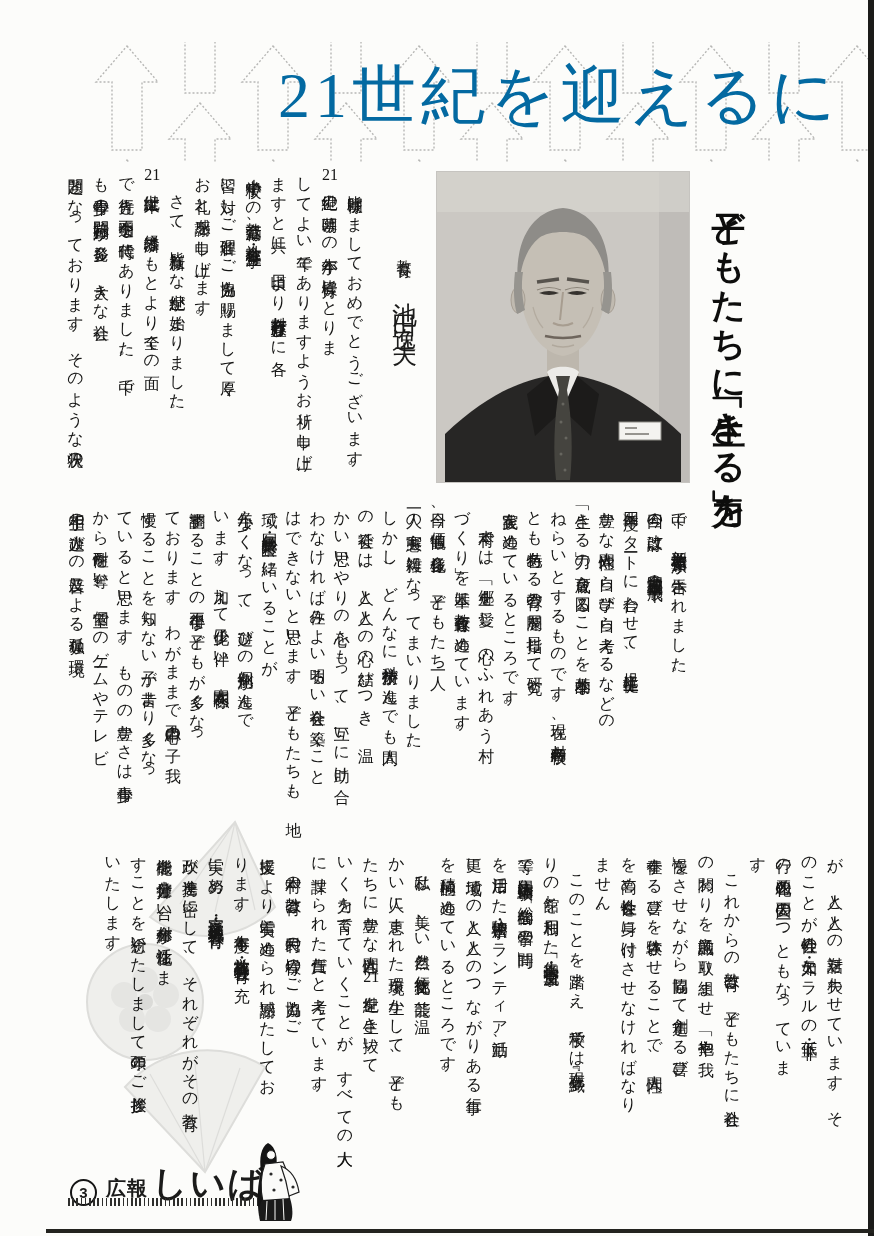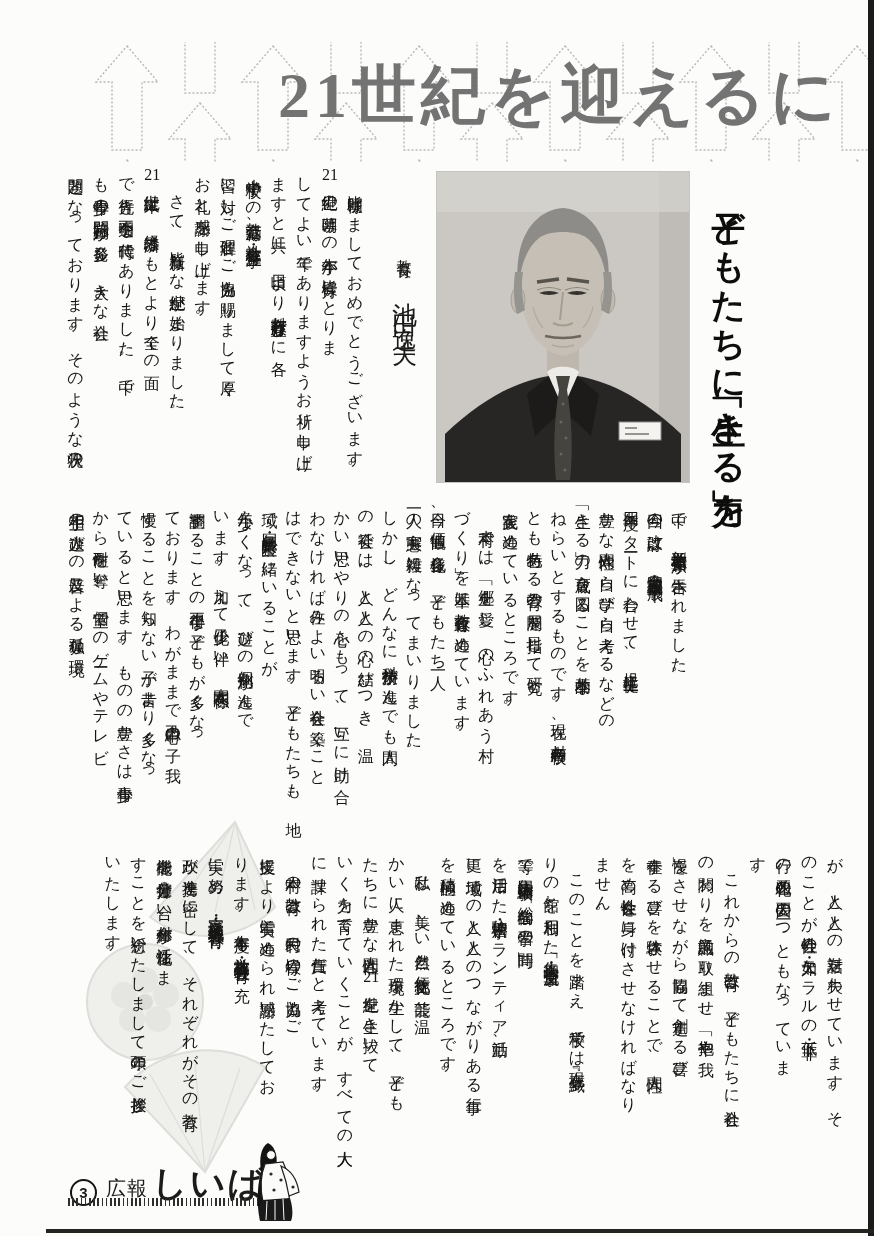--- a/index.html
+++ b/index.html
@@ -6,21 +6,21 @@
   .page{
     position:relative;width:874px;height:1236px;margin:0 auto;
     background:#fcfcfa;overflow:hidden;
     font-family:"Liberation Serif","DejaVu Serif",serif;color:#1b1b1a;
   }
   
   .banner{position:absolute;left:90px;top:42px;width:784px;height:120px;overflow:hidden;}
   .banner svg{position:absolute;left:0;top:0;}
   .main-title{
     position:absolute;left:188px;top:10px;
-    font-size:64px;font-weight:bold;letter-spacing:5px;color:#737373;
+    font-size:64px;font-weight:normal;letter-spacing:5px;color:#0369a1;
     font-family:"Liberation Serif","DejaVu Serif",serif;white-space:nowrap;
   }
   
   .subtitle{
     position:absolute;left:706px;top:186px;height:470px;
     writing-mode:vertical-rl;
     font-family:"Liberation Sans","DejaVu Sans",sans-serif;
     font-weight:bold;font-size:34px;letter-spacing:1px;color:#0d0d0c;
   }
   
@@ -45,21 +45,21 @@
   .watermark{position:absolute;left:30px;top:812px;z-index:1;opacity:.75;}
   
   .footer{position:absolute;left:62px;top:1146px;height:84px;z-index:3;}
   .logo-row{position:absolute;left:8px;top:14px;display:flex;align-items:baseline;white-space:nowrap;}
   .page-number{
     display:inline-flex;align-items:center;justify-content:center;
     width:23px;height:23px;border:2px solid #141414;border-radius:50%;
     font-family:"Liberation Sans","DejaVu Sans",sans-serif;
     font-size:15px;font-weight:bold;margin-right:9px;transform:translateY(3px);
   }
-  .pub-prefix{font-family:"Liberation Sans","DejaVu Sans",sans-serif;font-size:20px;font-weight:normal;letter-spacing:1px;margin-right:4px;}
+  .pub-prefix{font-family:"Liberation Sans","DejaVu Sans",sans-serif;font-size:20px;font-weight:bold;letter-spacing:1px;margin-right:4px;}
   .pub-name{font-family:"Liberation Sans","DejaVu Sans",sans-serif;font-size:35px;font-weight:bold;letter-spacing:2px;transform:skewX(-3deg);}
   .stripe-bar{
     position:absolute;left:6px;top:52px;width:192px;height:8px;
     background:repeating-linear-gradient(90deg,#2e2e2c 0 1.6px,transparent 1.6px 4.2px);
   }
   .kimono{position:absolute;left:186px;top:-6px;}
   
   .edge-right{position:absolute;right:0;top:0;width:6px;height:1236px;background:#1b1b19;z-index:5;}
   .edge-bottom{position:absolute;left:46px;top:1229px;width:828px;height:4px;background:#23231f;z-index:5;}
 </style>

